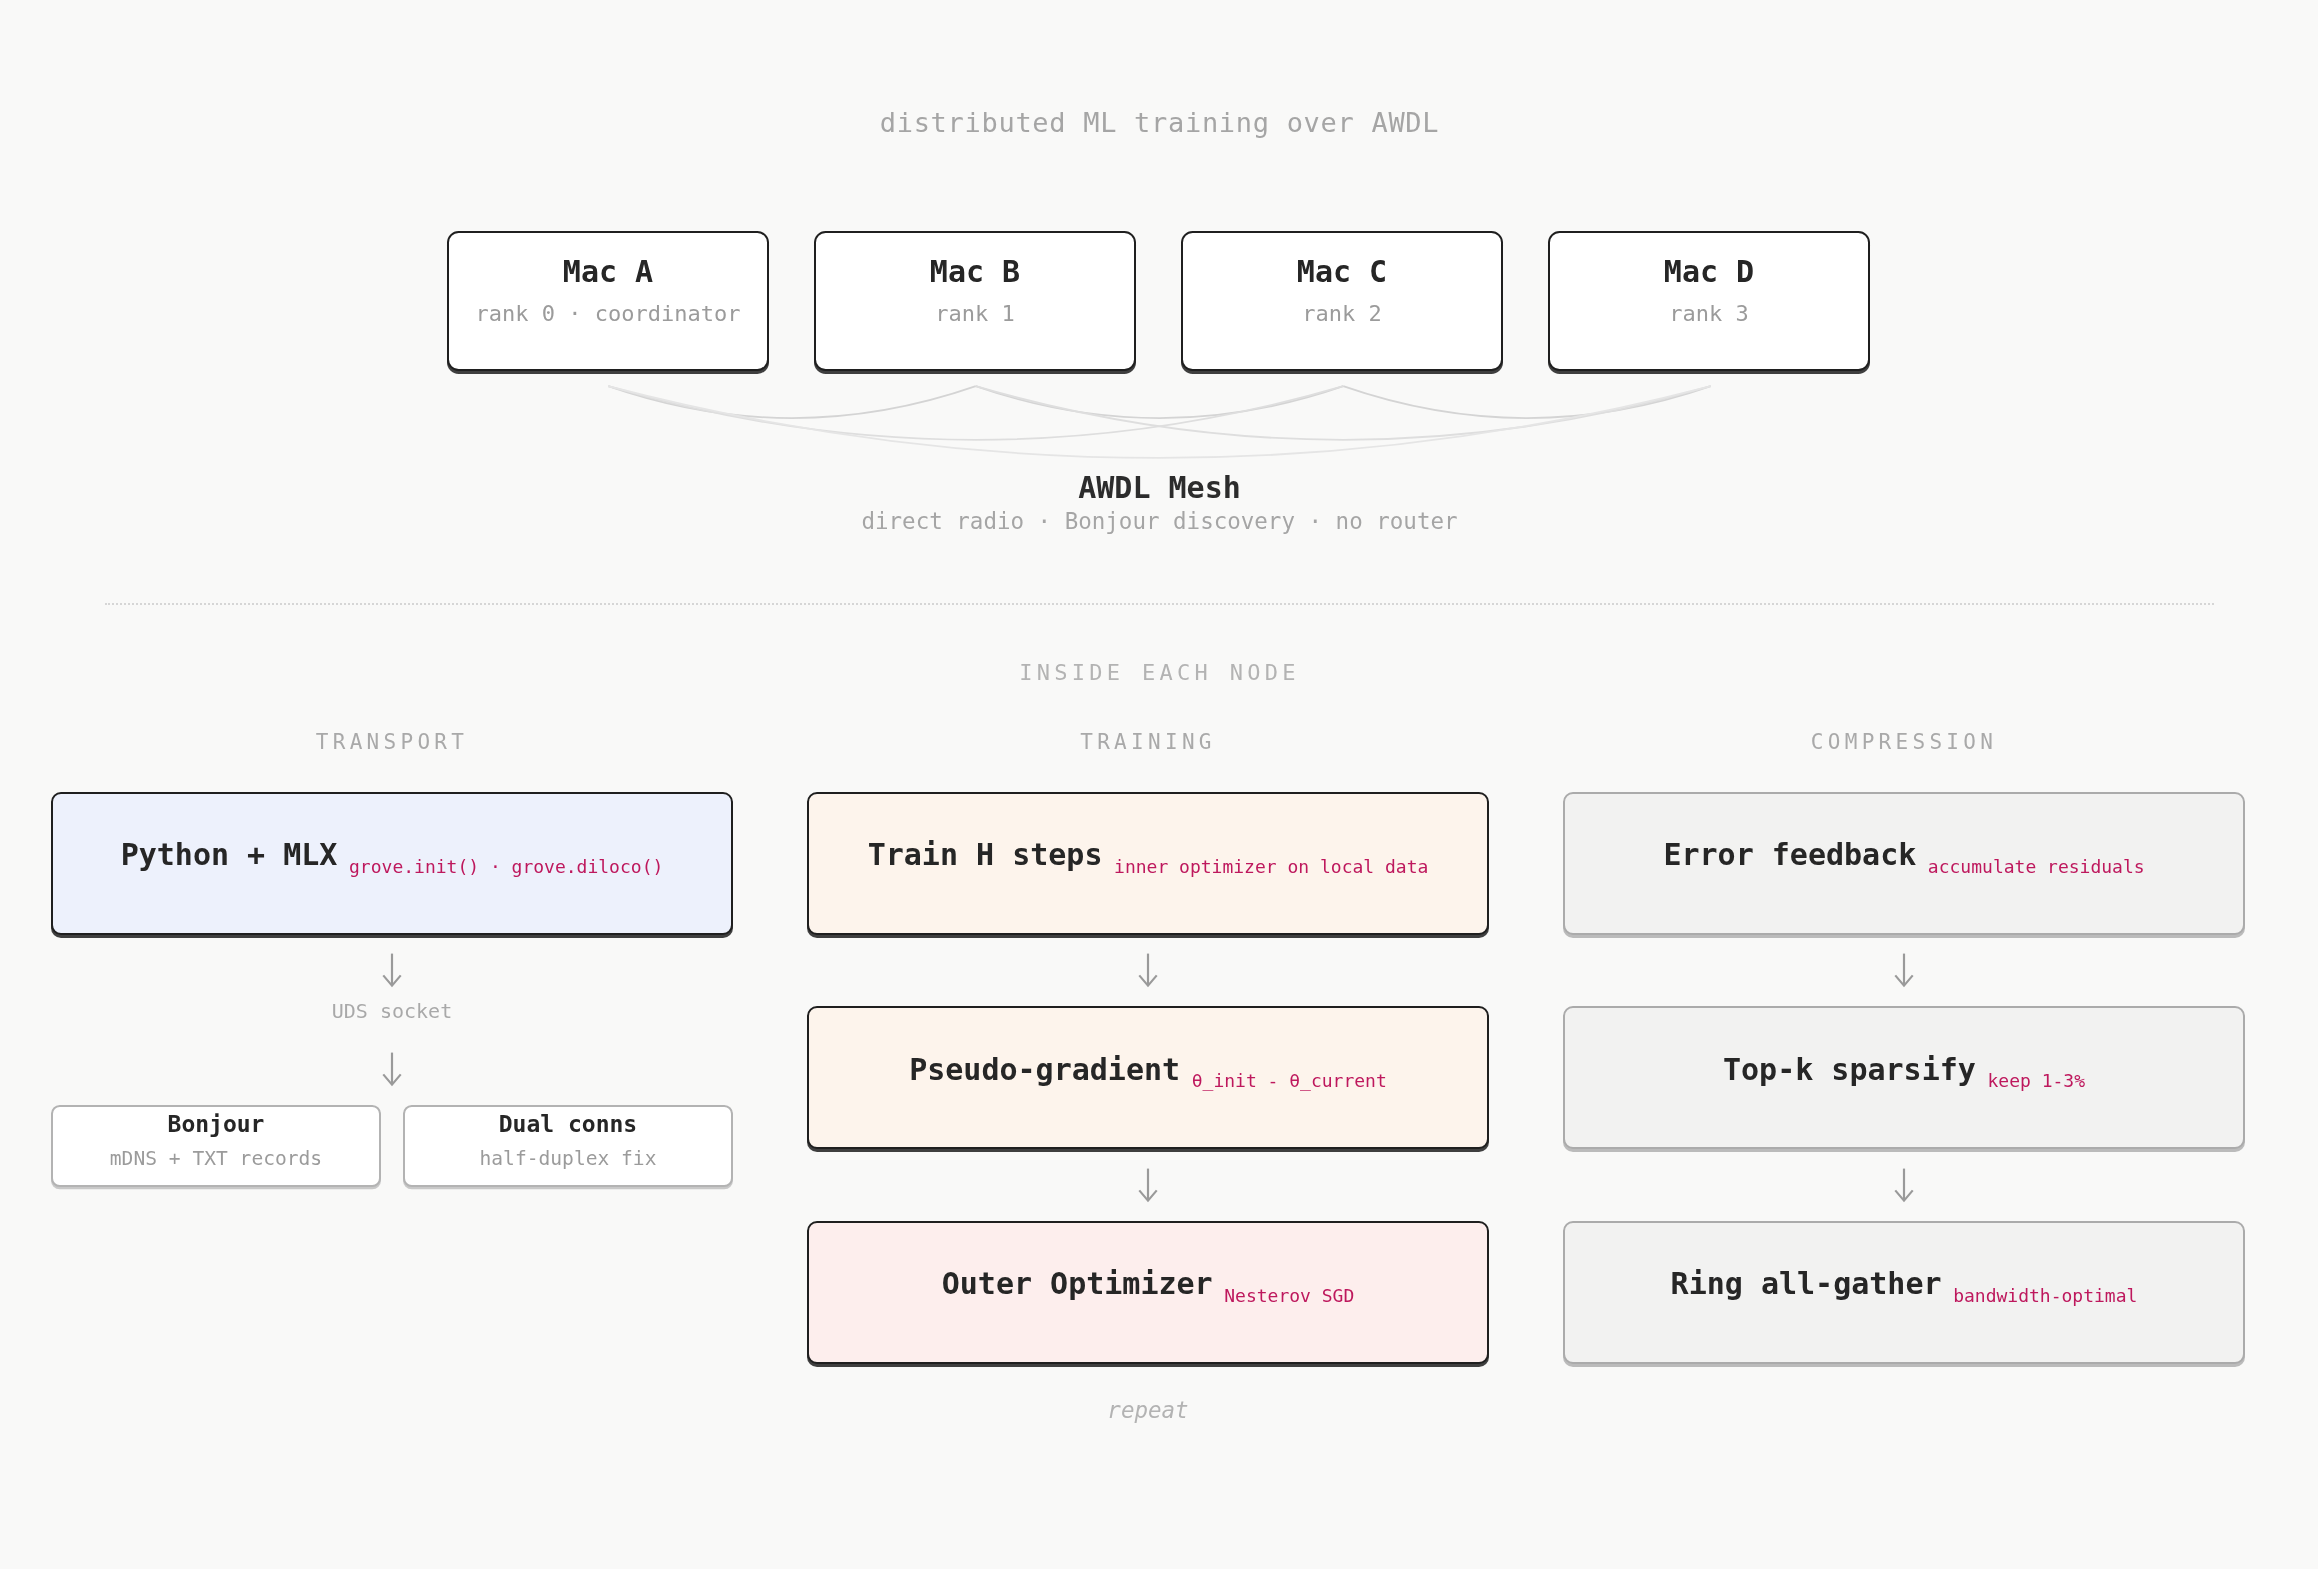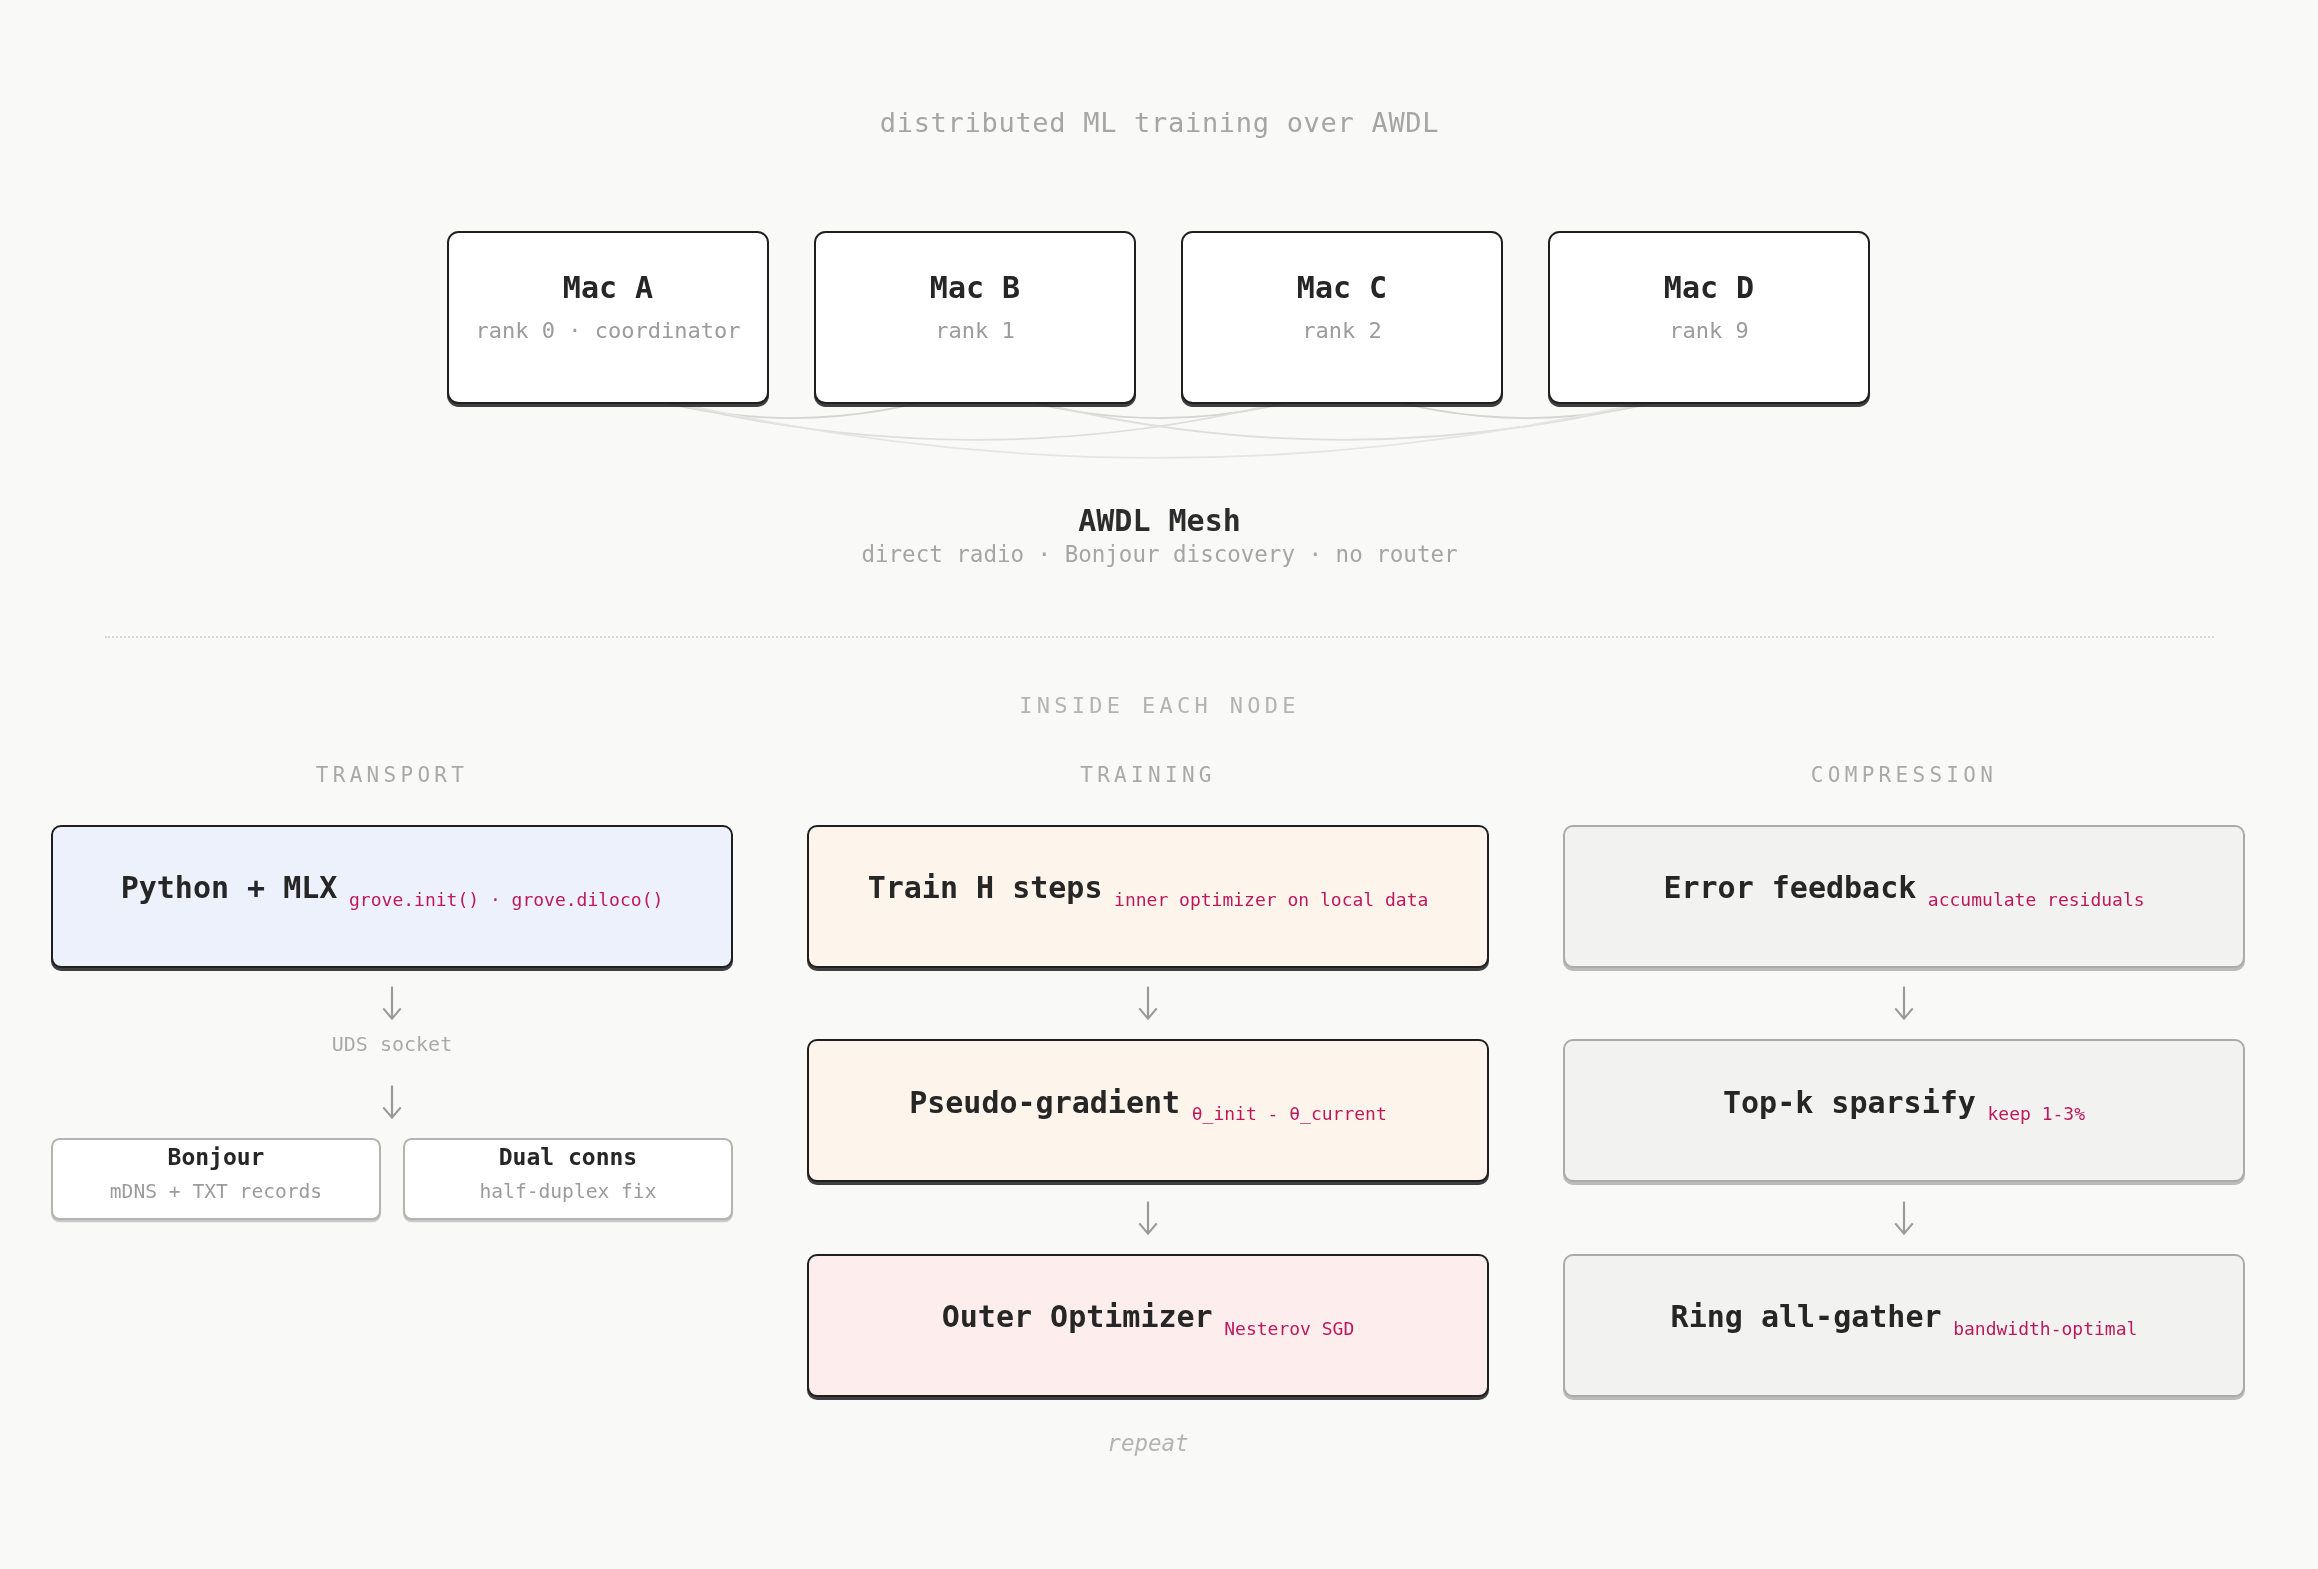--- a/index.html
+++ b/index.html
@@ -25,21 +25,21 @@
     font-size:58px;font-weight:bold;letter-spacing:7.2px;
     color:#2a2a2a;line-height:1;
   }
   .hdr .tagline{margin-top:22px;font-size:27px;color:#a5a5a5;letter-spacing:0.7px;}
   
   .nodes-wrap{position:relative;width:1425px;margin:93px auto 0;}
   .mesh-svg{position:absolute;left:0;top:0;width:1425px;height:319px;z-index:0;}
   .mesh-svg path{fill:none;stroke-width:2.5px;}
   .nodes-row{position:relative;z-index:1;display:flex;gap:45px;}
   .node-card{
-    width:322px;height:173px;background:#ffffff;
+    width:322px;height:140px;background:#ffffff;
     border:2.2px solid var(--border-dark);border-radius:11.6px;
     box-shadow:0 2.9px 0 rgba(31,31,31,0.85);
     display:flex;flex-direction:column;justify-content:center;align-items:center;
     gap:12.3px;padding-bottom:22px;
   }
   .node-title{font-size:30px;font-weight:bold;color:#262626;}
   .node-sub{font-size:22px;color:#9b9b9b;}
   
   .mesh-label{margin-top:99px;text-align:center;}
   .mesh-title{font-size:30px;font-weight:bold;color:#2c2c2c;}
@@ -108,21 +108,21 @@
       <div class="node-card">
         <div class="node-title">Mac B</div>
         <div class="node-sub">rank 1</div>
       </div>
       <div class="node-card">
         <div class="node-title">Mac C</div>
         <div class="node-sub">rank 2</div>
       </div>
       <div class="node-card">
         <div class="node-title">Mac D</div>
-        <div class="node-sub">rank 9</div>
+        <div class="node-sub">rank 3</div>
       </div>
     </div>
   </div>
 
   <div class="mesh-label">
     <div class="mesh-title">AWDL Mesh</div>
     <div class="mesh-sub">direct radio · Bonjour discovery · no router</div>
   </div>
 
   <div class="divider"></div>

